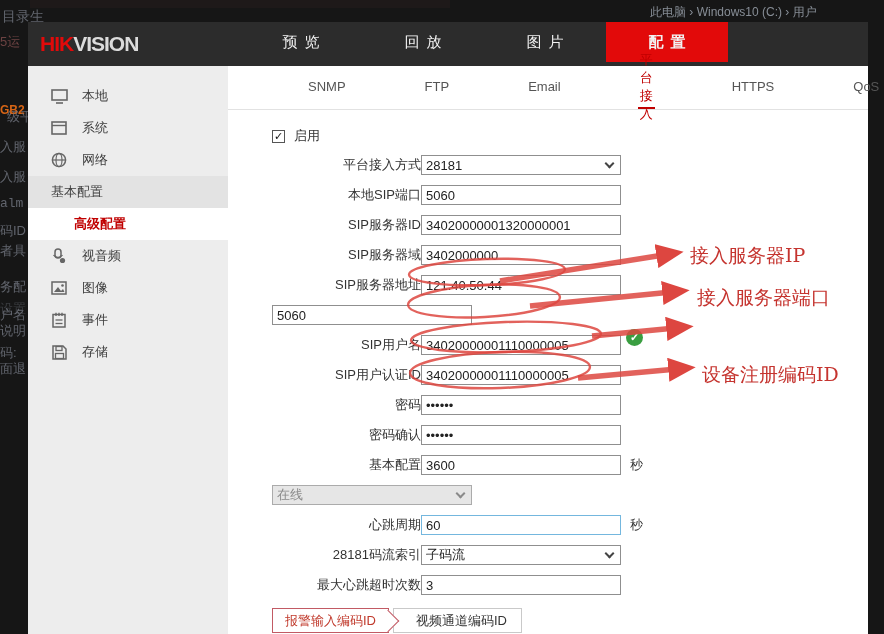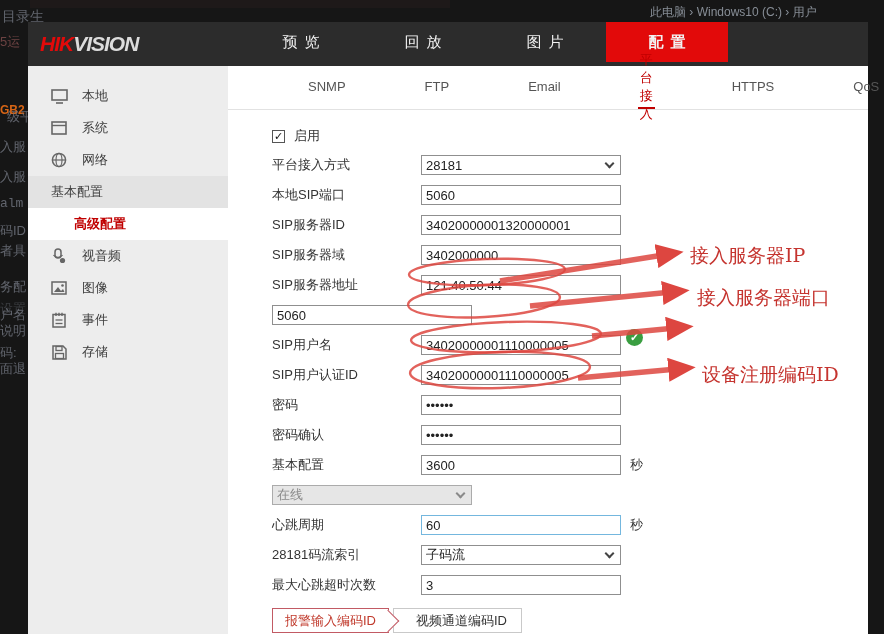--- a/index.html
+++ b/index.html
@@ -10,21 +10,21 @@
   
   .bg-frag { position:absolute; color:#6e727c; font-size:13px; opacity:.85; white-space:nowrap; }
   .bg-frag.red { color:#f97316; font-weight:bold; font-size:12px;margin-top:23px; }
   .breadcrumb { position:absolute; left:650px; top:4px; color:#9aa2ac; font-size:12px; opacity:.85; }
   .topline { position:absolute; left:30px; top:0; width:420px; height:8px; background:#241d1d; opacity:.6; }
 
   
   .app { position:absolute; left:28px; top:22px; width:840px; height:612px; background:#ffffff; }
 
   .app-header { position:absolute; left:0; top:0; right:0; height:44px; background:#2c2c2c; display:flex; align-items:center; }
-  .logo { margin-left:12px; width:178px; font-style:italic; font-weight:bold; font-size:21px; letter-spacing:-1px; }
+  .logo { margin-left:12px; width:178px; font-weight:bold; font-size:21px; letter-spacing:-1px; }
   .logo .hik { color:#e20a0a; } .logo .vision { color:#dcdcdc; }
   .nav { display:flex; height:44px; margin-left:22px; }
   .nav-tab { width:122px; height:40px; display:flex; align-items:center; justify-content:center; color:#f2f2f2; font-size:15px; letter-spacing:7px; text-indent:7px; cursor:pointer; }
   .nav-tab.active { background:#e20a0a; font-weight:bold; }
 
   .sidebar { position:absolute; left:0; top:44px; width:200px; bottom:0; background:#ededed; padding-top:14px; }
   .side-item { height:32px; display:flex; align-items:center; padding-left:22px; gap:14px; color:#3f3f3f; font-size:13px; cursor:pointer; }
   .side-item .icn { width:18px; height:16px; display:flex; align-items:center; justify-content:center; }
   .side-item.sub { padding-left:46px; }
   .side-item.sub-dim { background:#e3e3e3;padding-left:23px; }
@@ -32,21 +32,21 @@
 
   .content { position:absolute; left:200px; top:44px; right:0; bottom:0; background:#ffffff; }
   .subtabs { display:flex; gap:27px; padding-left:30px; height:44px; border-bottom:1px solid #e2e2e2; }
   .subtab { display:flex; align-items:center; color:#555; font-size:13px; border-bottom:2px solid transparent; padding:0 2px; cursor:pointer;margin-left:48px; }
   .subtab.active { color:#c00000; border-bottom-color:#c00000; }
 
   .form { padding:12px 0 0 44px; font-size:13px; color:#333; }
   .chk-row { height:28px; display:flex; align-items:center; gap:9px; }
   .cbx { width:13px; height:13px; border:1px solid #555; background:#fff; display:flex; align-items:center; justify-content:center; font-size:11px; line-height:1; color:#111; cursor:pointer; }
   .row { height:30px; display:flex; align-items:center; }
-  .row .lbl { width:149px; }
+  .row .lbl { width:149px;text-align:right; }
   .ctrl { width:200px; height:20px; }
   input.ctrl { border:1px solid #8f8f8f; padding:0 4px; font-size:13px; color:#222; font-family:"Liberation Sans",sans-serif; outline:none; }
   input.ctrl.focus { border-color:#74b7de; }
   .sel { border:1px solid #8f8f8f; background:#fff; display:flex; align-items:center; justify-content:space-between; padding:0 7px 0 4px; color:#222; cursor:pointer; }
   .sel.disabled { background:#e6e6e6; color:#8a8a8a; border-color:#ababab; }
   .chev { width:7px; height:7px; border-right:2px solid #444; border-bottom:2px solid #444; transform:rotate(45deg); margin-top:-4px; }
   .sel.disabled .chev { border-color:#8a8a8a; }
   .suffix { margin-left:9px; color:#333; }
 
   .bottabs { display:flex; margin-top:8px; height:25px; }

